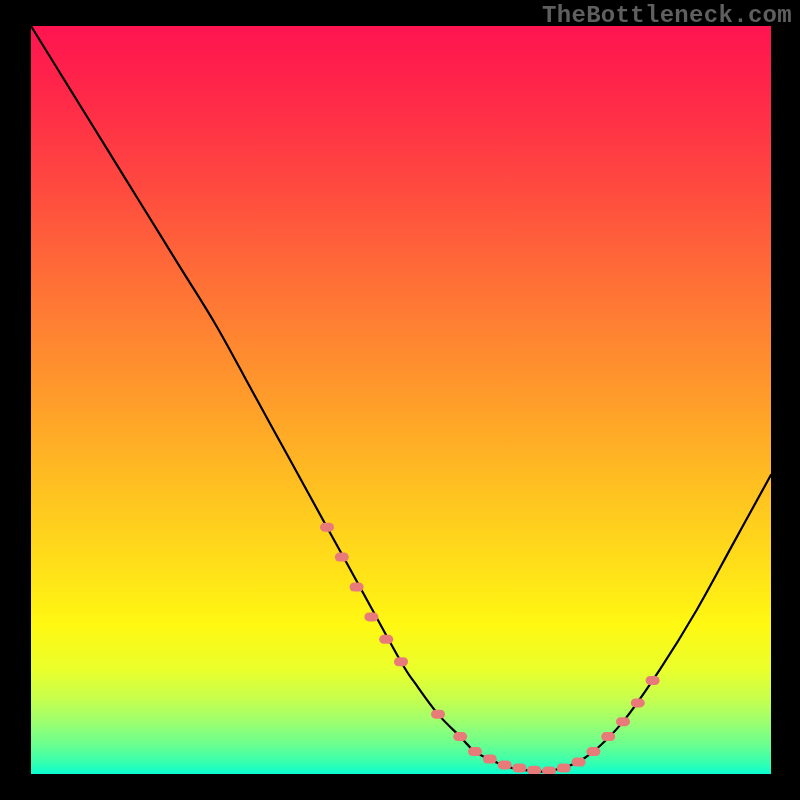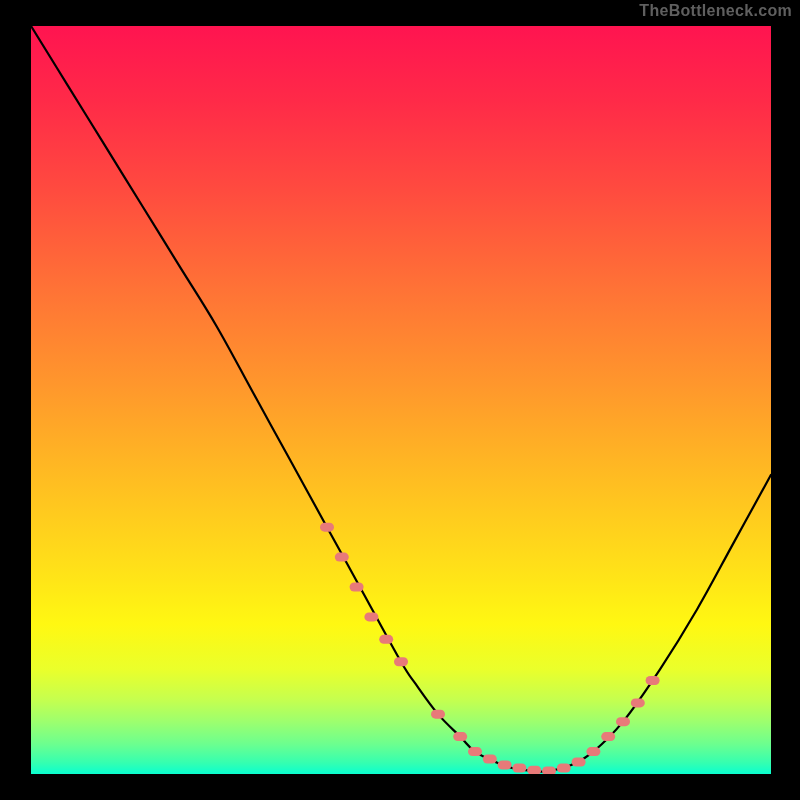--- a/index.html
+++ b/index.html
@@ -15,22 +15,22 @@
     left: 0;
     top: 0;
     width: 800px;
     height: 800px;
     background: #000;
   }
   .watermark {
     position: absolute;
     top: 2px;
     right: 8px;
-    font-family: Liberation Sans, sans-serif;
-    font-size: 16px;
+    font-family: Liberation Mono, monospace;
+    font-size: 24px;
     font-weight: 600;
     color: #5f5f5f;
     letter-spacing: 0.3px;
   }
   svg {
     position: absolute;
     left: 0;
     top: 0;
   }
 </style>

